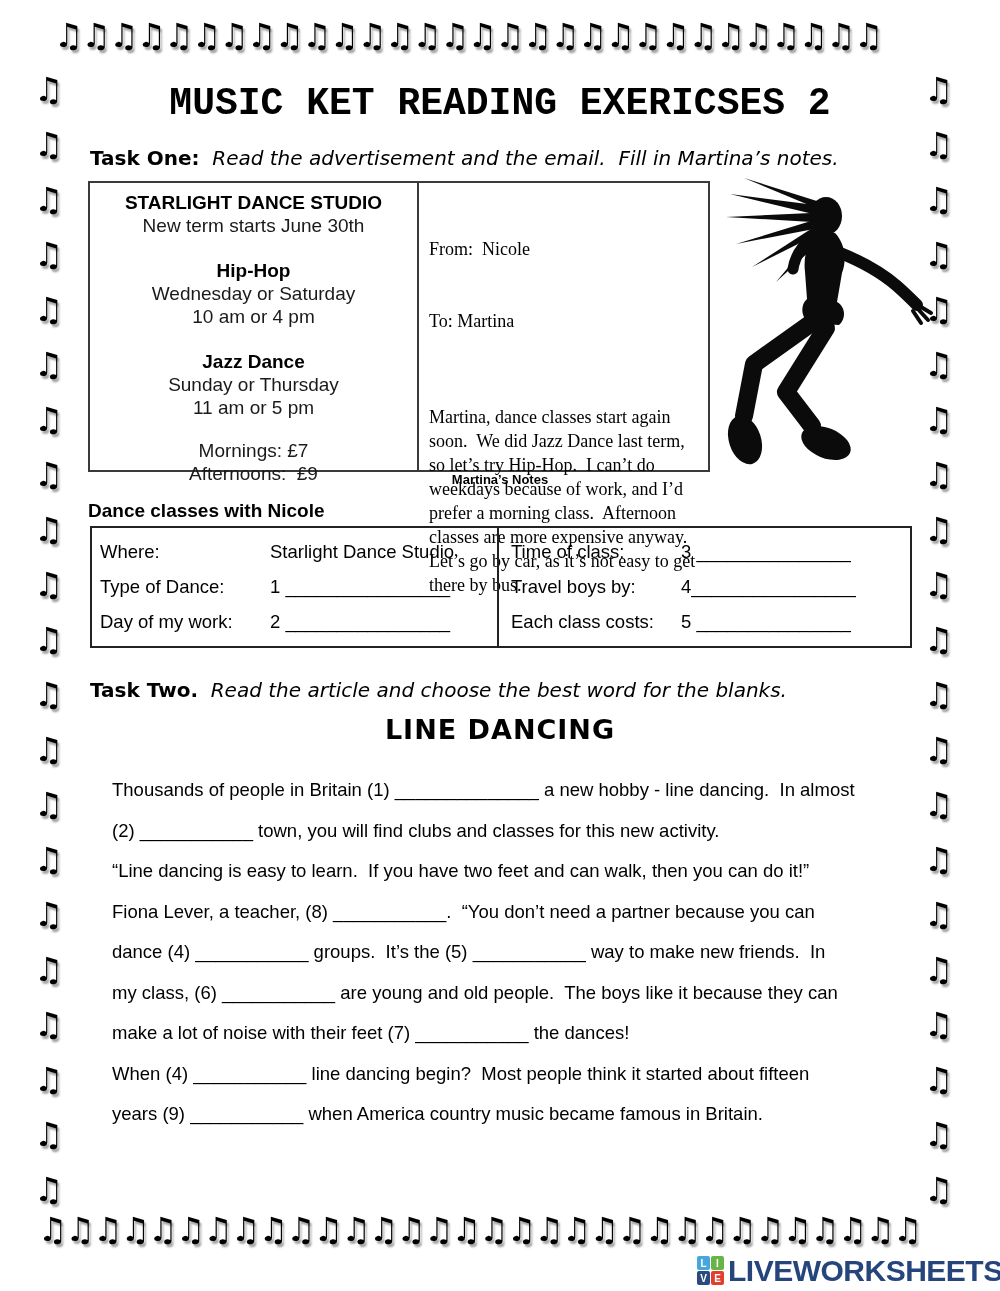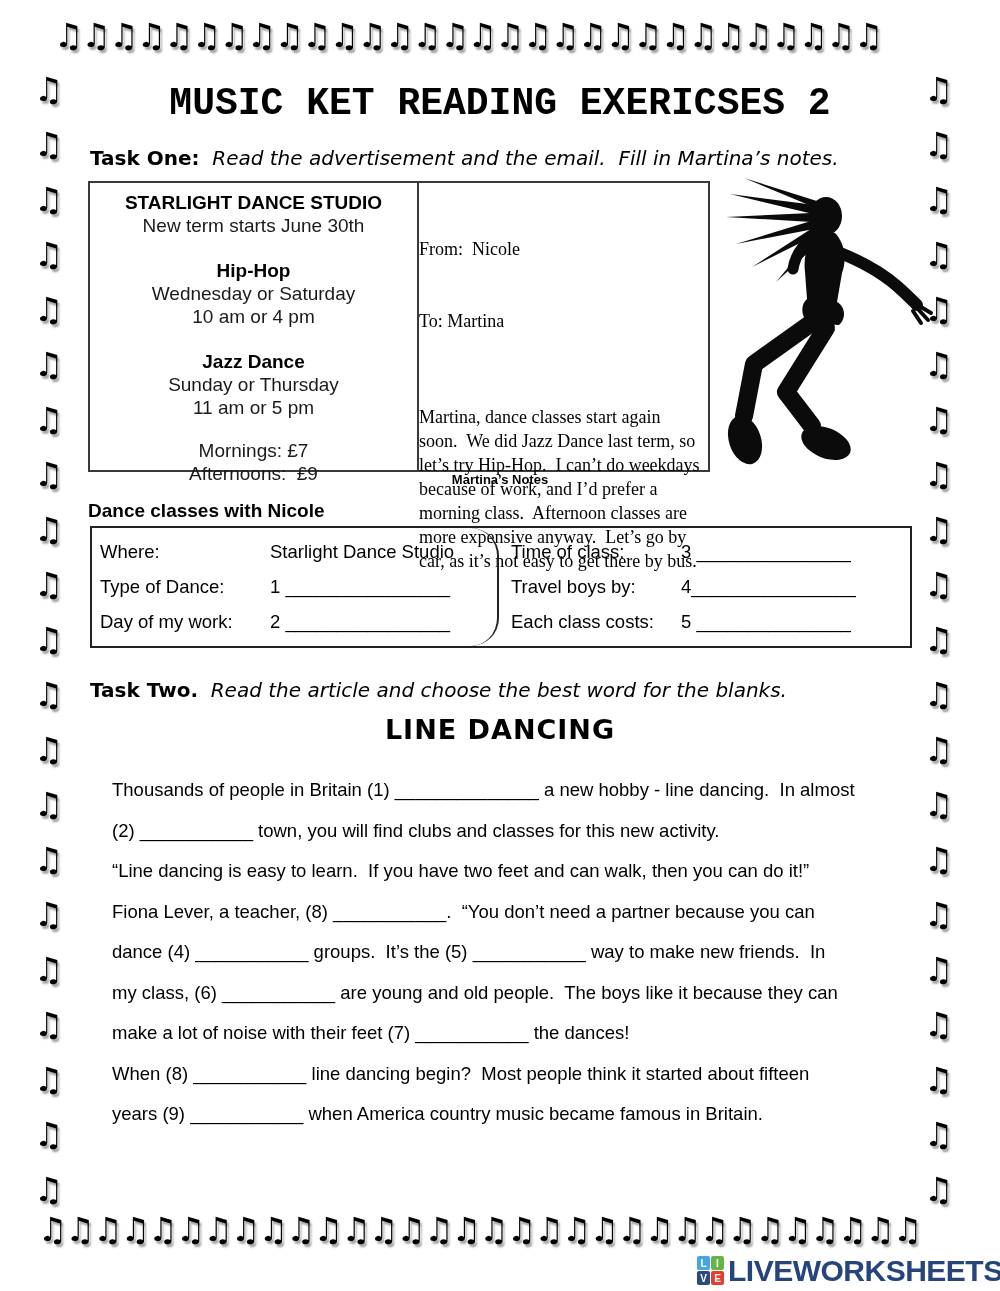--- a/index.html
+++ b/index.html
@@ -31,34 +31,34 @@
   .adbox{position:absolute;top:181px;left:88px;width:622px;height:291px;
          border:2px solid #3a3a3a;display:flex;box-sizing:border-box;}
   .ad-col{width:329px;border-right:2px solid #3a3a3a;box-sizing:border-box;
           text-align:center;font-size:19px;line-height:23px;padding-top:8px;
           color:#1a1a1a;}
   .ad-col .bold{font-weight:700;color:#000;}
   .ad-group{margin-top:22px;}
   .ad-prices{margin-top:20px;}
   .pre{white-space:pre;}
   .email-col{flex:1;font-family:"Liberation Serif",serif;font-size:18px;
-             line-height:24px;padding:6px 8px 0 0;white-space:pre-wrap;}
+             line-height:24px;padding:6px 8px 0 10px;white-space:pre-wrap;}
   .email-body{margin-top:24px;}
   
   .dancer{position:absolute;top:172px;left:698px;width:247px;height:312px;}
   
   .notes-title{position:absolute;top:472px;left:88px;width:824px;text-align:center;
                font-weight:700;font-size:13px;}
   .notes-subtitle{position:absolute;top:500px;left:88px;width:824px;text-align:left;
                font-weight:700;font-size:19px;}
   .notes-table{position:absolute;top:526px;left:90px;width:822px;height:122px;
                border:2px solid #222;display:flex;box-sizing:border-box;}
   .nt-cell{display:flex;flex-direction:column;justify-content:space-around;
            padding:6px 0;box-sizing:border-box;font-size:18.5px;}
-  .nt-left{width:407px;border-right:2px solid #222;padding-left:8px;border-radius:28px;}
+  .nt-left{width:407px;border-right:2px solid #222;padding-left:8px;}
   .nt-right{flex:1;padding-left:12px;}
   .nt-row{display:flex;white-space:pre;}
   .nt-label{width:170px;flex:none;}
   .nt-value{flex:1;}
   
   .article-title{position:absolute;top:714px;left:88px;width:824px;text-align:center;
                  font-family:"DejaVu Sans",sans-serif;font-weight:700;font-size:27px;
                  letter-spacing:1px;}
   .article{position:absolute;top:770px;left:90px;width:822px;font-size:18.5px;}
   .article .aline{line-height:40.5px;white-space:pre;margin-left:22px;}
@@ -229,21 +229,21 @@
 
   <div class="article-title">LINE DANCING</div>
   <div class="article">
     <div class="aline">Thousands of people in Britain (1) ______________ a new hobby - line dancing.  In almost</div>
     <div class="aline">(2) ___________ town, you will find clubs and classes for this new activity.</div>
     <div class="aline">“Line dancing is easy to learn.  If you have two feet and can walk, then you can do it!”</div>
     <div class="aline">Fiona Lever, a teacher, (8) ___________.  “You don’t need a partner because you can</div>
     <div class="aline">dance (4) ___________ groups.  It’s the (5) ___________ way to make new friends.  In</div>
     <div class="aline">my class, (6) ___________ are young and old people.  The boys like it because they can</div>
     <div class="aline">make a lot of noise with their feet (7) ___________ the dances!</div>
-    <div class="aline">When (8) ___________ line dancing begin?  Most people think it started about fifteen</div>
+    <div class="aline">When (4) ___________ line dancing begin?  Most people think it started about fifteen</div>
     <div class="aline">years (9) ___________ when America country music became famous in Britain.</div>
   </div>
 
   <div class="lw-logo">
     <div class="lw-icon">
       <div class="lw-sq sq0">L</div>
       <div class="lw-sq sq1">I</div>
       <div class="lw-sq sq2">V</div>
       <div class="lw-sq sq3">E</div>
     </div>

